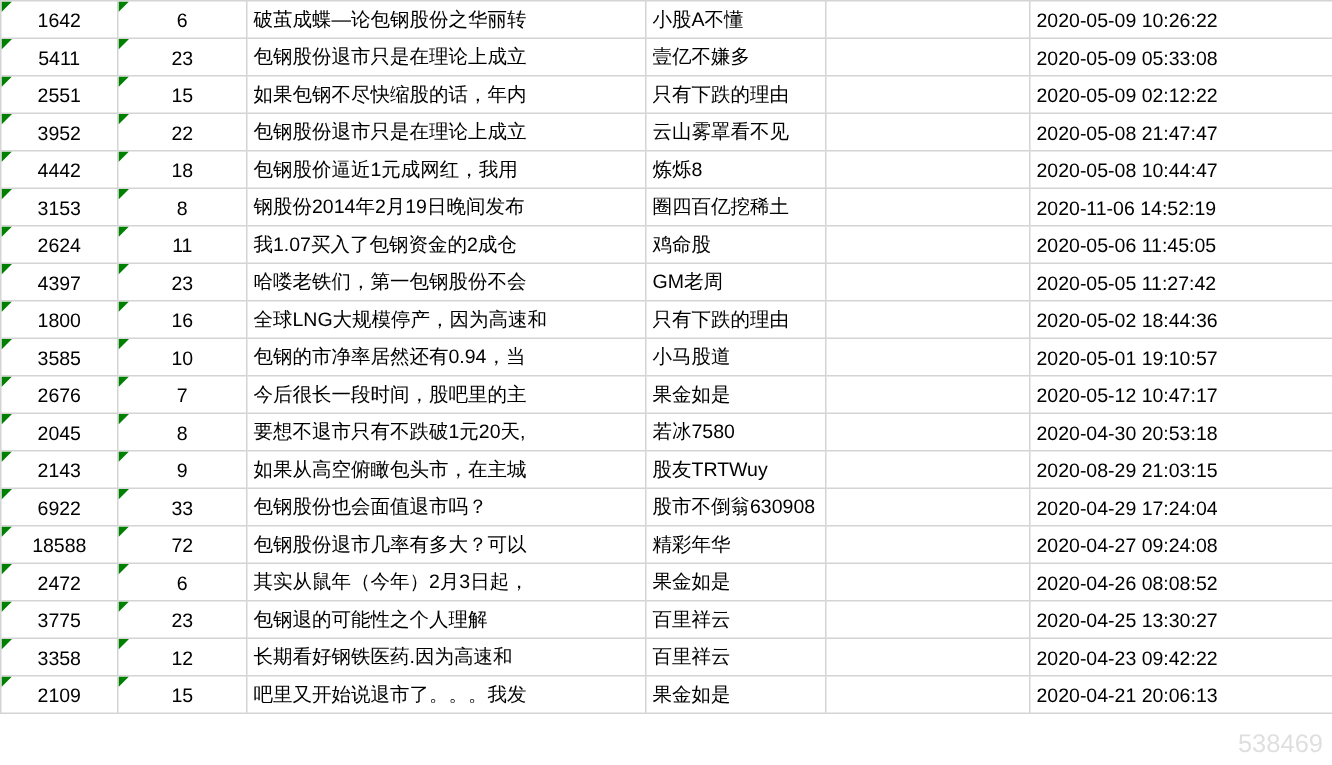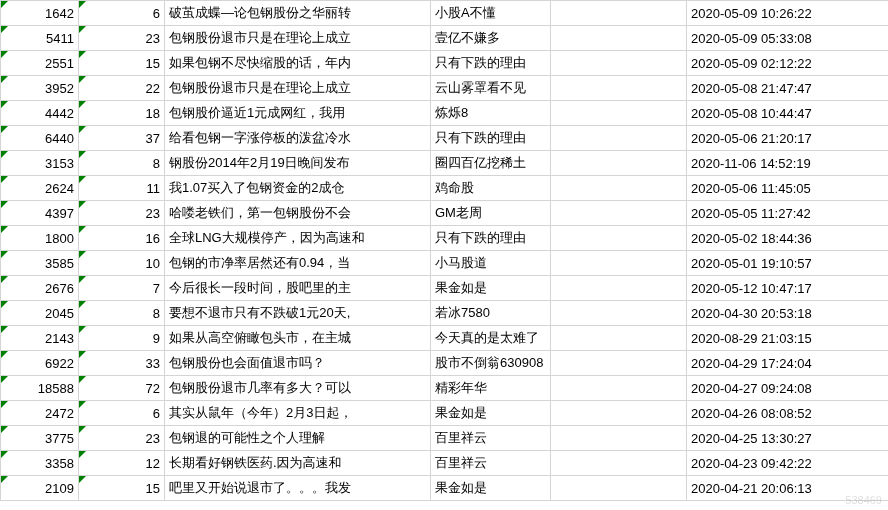--- a/index.html
+++ b/index.html
@@ -22,36 +22,36 @@
       overflow: hidden;
       position: relative;
       vertical-align: middle;
     }
     .col-a { width: 78px; }
     .col-b { width: 86px; }
     .col-c { width: 266px; }
     .col-d { width: 120px; }
     .col-e { width: 136px; }
     .col-f { width: 202px; font-family: "Courier New", monospace; }
-    .num { text-align: right; }
+    .num { text-align: center; }
     .tri::before {
       content: "";
       position: absolute;
       top: 0;
       left: 0;
       width: 0;
       height: 0;
       border-top: 7px solid #008000;
       border-right: 7px solid transparent;
     }
     .watermark {
       position: absolute;
       right: 6px;
       bottom: 4px;
-      font-size: 11px;
+      font-size: 17px;
       color: rgba(128,128,128,0.25);
       pointer-events: none;
     }
   </style>
 </head>
 <body>
 
 <table>
   <colgroup>
     <col class="col-a">
@@ -96,28 +96,20 @@
       </tr>
       <tr>
         <td class="num tri">4442</td>
         <td class="num tri">18</td>
         <td>包钢股价逼近1元成网红，我用</td>
         <td>炼烁8</td>
         <td></td>
         <td>2020-05-08 10:44:47</td>
       </tr>
       <tr>
-        <td class="num tri">6440</td>
-        <td class="num tri">37</td>
-        <td>给看包钢一字涨停板的泼盆冷水</td>
-        <td>只有下跌的理由</td>
-        <td></td>
-        <td>2020-05-06 21:20:17</td>
-      </tr>
-      <tr>
         <td class="num tri">3153</td>
         <td class="num tri">8</td>
         <td>钢股份2014年2月19日晚间发布</td>
         <td>圈四百亿挖稀土</td>
         <td></td>
         <td>2020-11-06 14:52:19</td>
       </tr>
       <tr>
         <td class="num tri">2624</td>
         <td class="num tri">11</td>
@@ -163,21 +155,21 @@
         <td class="num tri">8</td>
         <td>要想不退市只有不跌破1元20天,</td>
         <td>若冰7580</td>
         <td></td>
         <td>2020-04-30 20:53:18</td>
       </tr>
       <tr>
         <td class="num tri">2143</td>
         <td class="num tri">9</td>
         <td>如果从高空俯瞰包头市，在主城</td>
-        <td>今天真的是太难了</td>
+        <td>股友TRTWuy</td>
         <td></td>
         <td>2020-08-29 21:03:15</td>
       </tr>
       <tr>
         <td class="num tri">6922</td>
         <td class="num tri">33</td>
         <td>包钢股份也会面值退市吗？</td>
         <td>股市不倒翁630908</td>
         <td></td>
         <td>2020-04-29 17:24:04</td>

